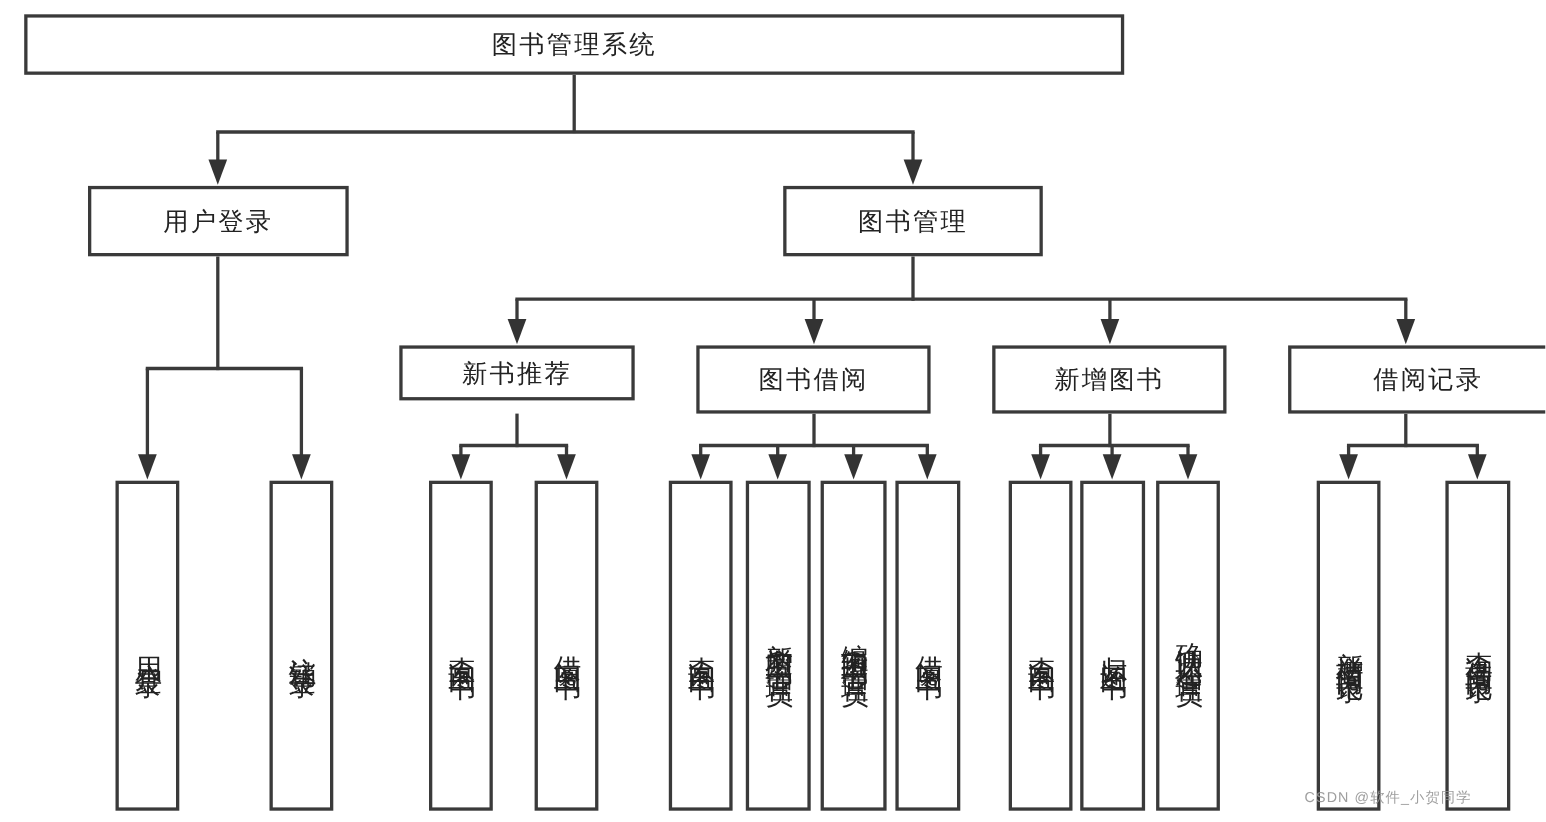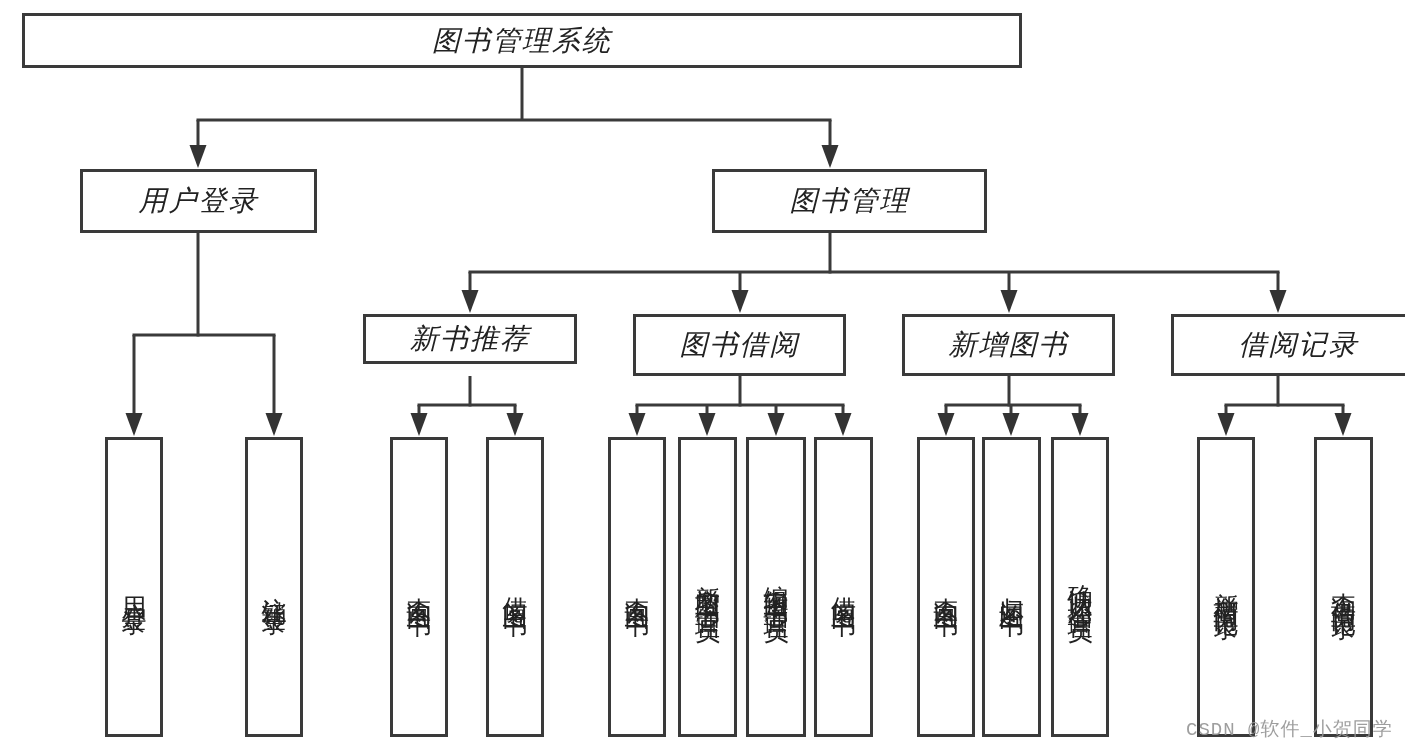--- a/index.html
+++ b/index.html
@@ -21,38 +21,37 @@
     position: absolute;
     box-sizing: border-box;
     border: 3px solid #3a3a3a;
     background: #ffffff;
     display: flex;
     align-items: center;
     justify-content: center;
     color: #222222;
     z-index: 2;
   }
-  .hbox { font-size: 28px; letter-spacing: 2px; white-space: nowrap; font-style: italic; }
+  .hbox { font-size: 23px; letter-spacing: 2px; white-space: nowrap; }
   .vbox span {
     writing-mode: vertical-lr;
     text-orientation: mixed;
     font-size: 25px;
     letter-spacing: 5px;
     line-height: 1;
   }
   .watermark {
     position: absolute;
     left: 1186px;
     top: 716px;
-    font-size: 19px;
+    font-size: 13px;
     color: rgba(150,150,150,0.92);
     letter-spacing: 1px;
     white-space: nowrap;
     z-index: 5;
-    font-family: Liberation Mono, monospace;
   }
 </style>
 </head>
 <body>
 
 <div class="canvas">
 
   <svg class="connectors" viewBox="0 0 1405 747" xmlns="http://www.w3.org/2000/svg">
     <g stroke="#3a3a3a" stroke-width="3" fill="none">
 
@@ -119,21 +118,21 @@
     </g>
   </svg>
 
   <div class="box hbox" style="left:22px;top:13px;width:1000px;height:55px">
     <span>图书管理系统</span>
   </div>
 
   <div class="box hbox" style="left:80px;top:169px;width:237px;height:64px">
     <span>用户登录</span>
   </div>
-  <div class="box hbox" style="left:712px;top:169px;width:275px;height:64px">
+  <div class="box hbox" style="left:712px;top:169px;width:236px;height:64px">
     <span>图书管理</span>
   </div>
 
   <div class="box hbox" style="left:363px;top:314px;width:214px;height:50px">
     <span>新书推荐</span>
   </div>
   <div class="box hbox" style="left:633px;top:314px;width:213px;height:62px">
     <span>图书借阅</span>
   </div>
   <div class="box hbox" style="left:902px;top:314px;width:213px;height:62px">

